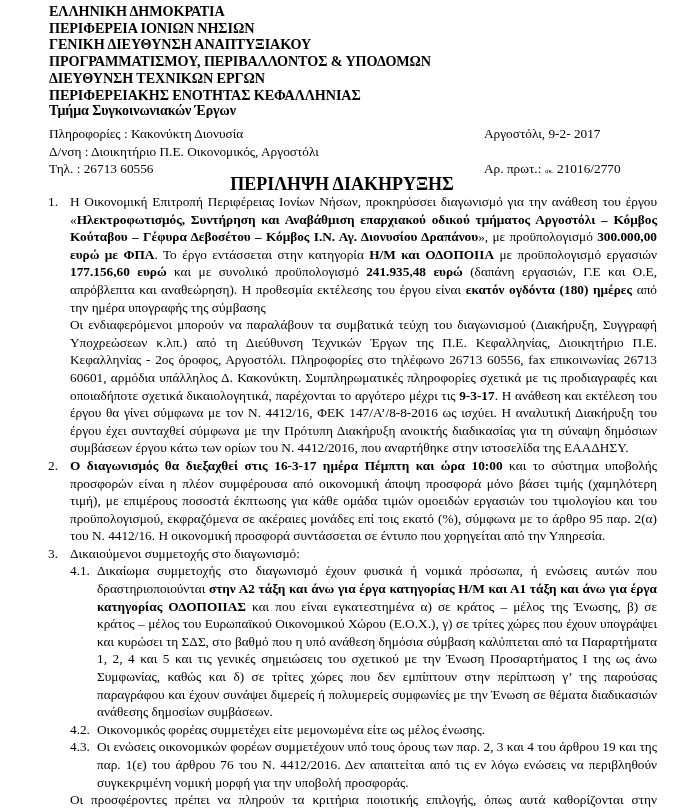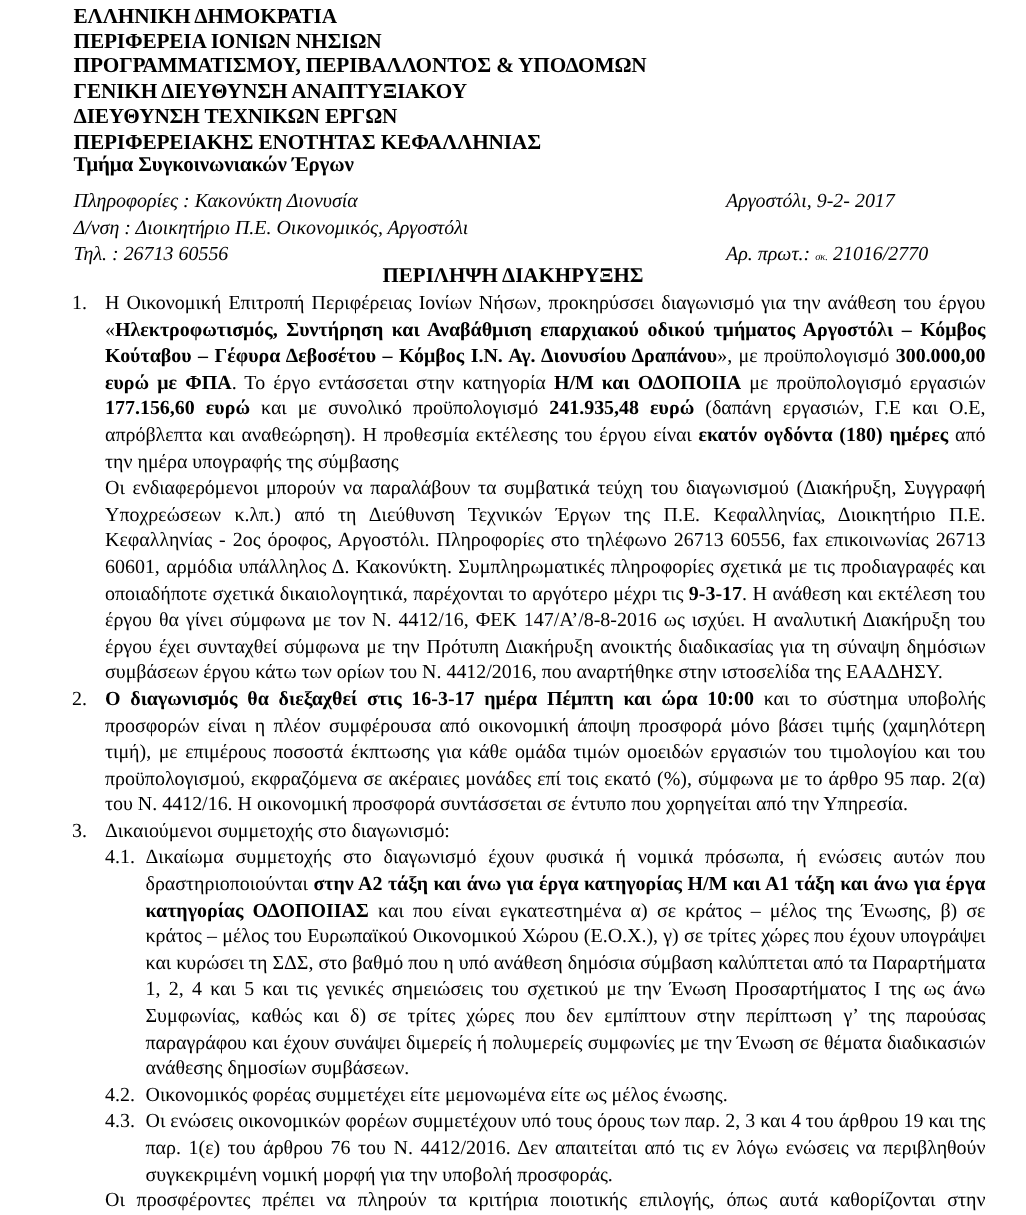--- a/index.html
+++ b/index.html
@@ -4,44 +4,44 @@
 <style>
   html, body { margin: 0; padding: 0; background: #ffffff; }
   body {
     width: 684px; height: 810px; overflow: hidden;
     font-family: "Liberation Serif", "DejaVu Serif", serif;
     color: #000; font-size: 13.3px; line-height: 17.6px;
   }
   .page { position: relative; width: 616px; height: 810px; }
   .header { position: absolute; left: 49px; top: 3px; font-weight: bold; font-size: 14.2px; line-height: 16.7px; letter-spacing: -0.1px; }
   .header .dept { font-size: 14px; }
-  .info { position: absolute; left: 49px; width: 608px; top: 125px; font-style: italic; }
+  .info { position: absolute; left: 49px; width: 608px; top: 125px; }
   .info-row { display: flex; justify-content: space-between; height: 17.6px; }
   .info-row .right { width: 173px; text-align: left; }
   .small-sk { font-size: 7px; vertical-align: 0; }
-  .title { position: absolute; left: 0; width: 684px; top: 176px; text-align: center; font-weight: bold; font-size: 14px; }
+  .title { position: absolute; left: 0; width: 684px; top: 176px; text-align: center; font-weight: bold; font-size: 18px; }
   .body { position: absolute; left: 0; top: 193px; width: 684px; }
   .item { position: relative; padding-left: 70px; width: 587px; text-align: justify; }
   .item .num { position: absolute; left: 48px; top: 0; }
   .sub { position: relative; padding-left: 97px; width: 560px; text-align: justify; }
   .sub .num { position: absolute; left: 70px; top: 0; }
   .plain { padding-left: 70px; width: 587px; text-align: justify; }
   b { font-weight: bold; }
   p { margin: 0; }
 </style>
 </head>
 <body>
 
 <div class="page">
 
   <div class="header">
     <div>ΕΛΛΗΝΙΚΗ ΔΗΜΟΚΡΑΤΙΑ</div>
     <div>ΠΕΡΙΦΕΡΕΙΑ ΙΟΝΙΩΝ ΝΗΣΙΩΝ</div>
+    <div>ΓΕΝΙΚΗ ΔΙΕΥΘΥΝΣΗ ΑΝΑΠΤΥΞΙΑΚΟΥ</div>
     <div>ΠΡΟΓΡΑΜΜΑΤΙΣΜΟΥ, ΠΕΡΙΒΑΛΛΟΝΤΟΣ &amp; ΥΠΟΔΟΜΩΝ</div>
-    <div>ΓΕΝΙΚΗ ΔΙΕΥΘΥΝΣΗ ΑΝΑΠΤΥΞΙΑΚΟΥ</div>
     <div>ΔΙΕΥΘΥΝΣΗ ΤΕΧΝΙΚΩΝ ΕΡΓΩΝ</div>
     <div>ΠΕΡΙΦΕΡΕΙΑΚΗΣ ΕΝΟΤΗΤΑΣ ΚΕΦΑΛΛΗΝΙΑΣ</div>
     <div class="dept">Τμήμα Συγκοινωνιακών Έργων</div>
   </div>
 
   <div class="info">
     <div class="info-row">
       <span>Πληροφορίες : Κακονύκτη Διονυσία</span>
       <span class="right">Αργοστόλι, 9-2- 2017</span>
     </div>

